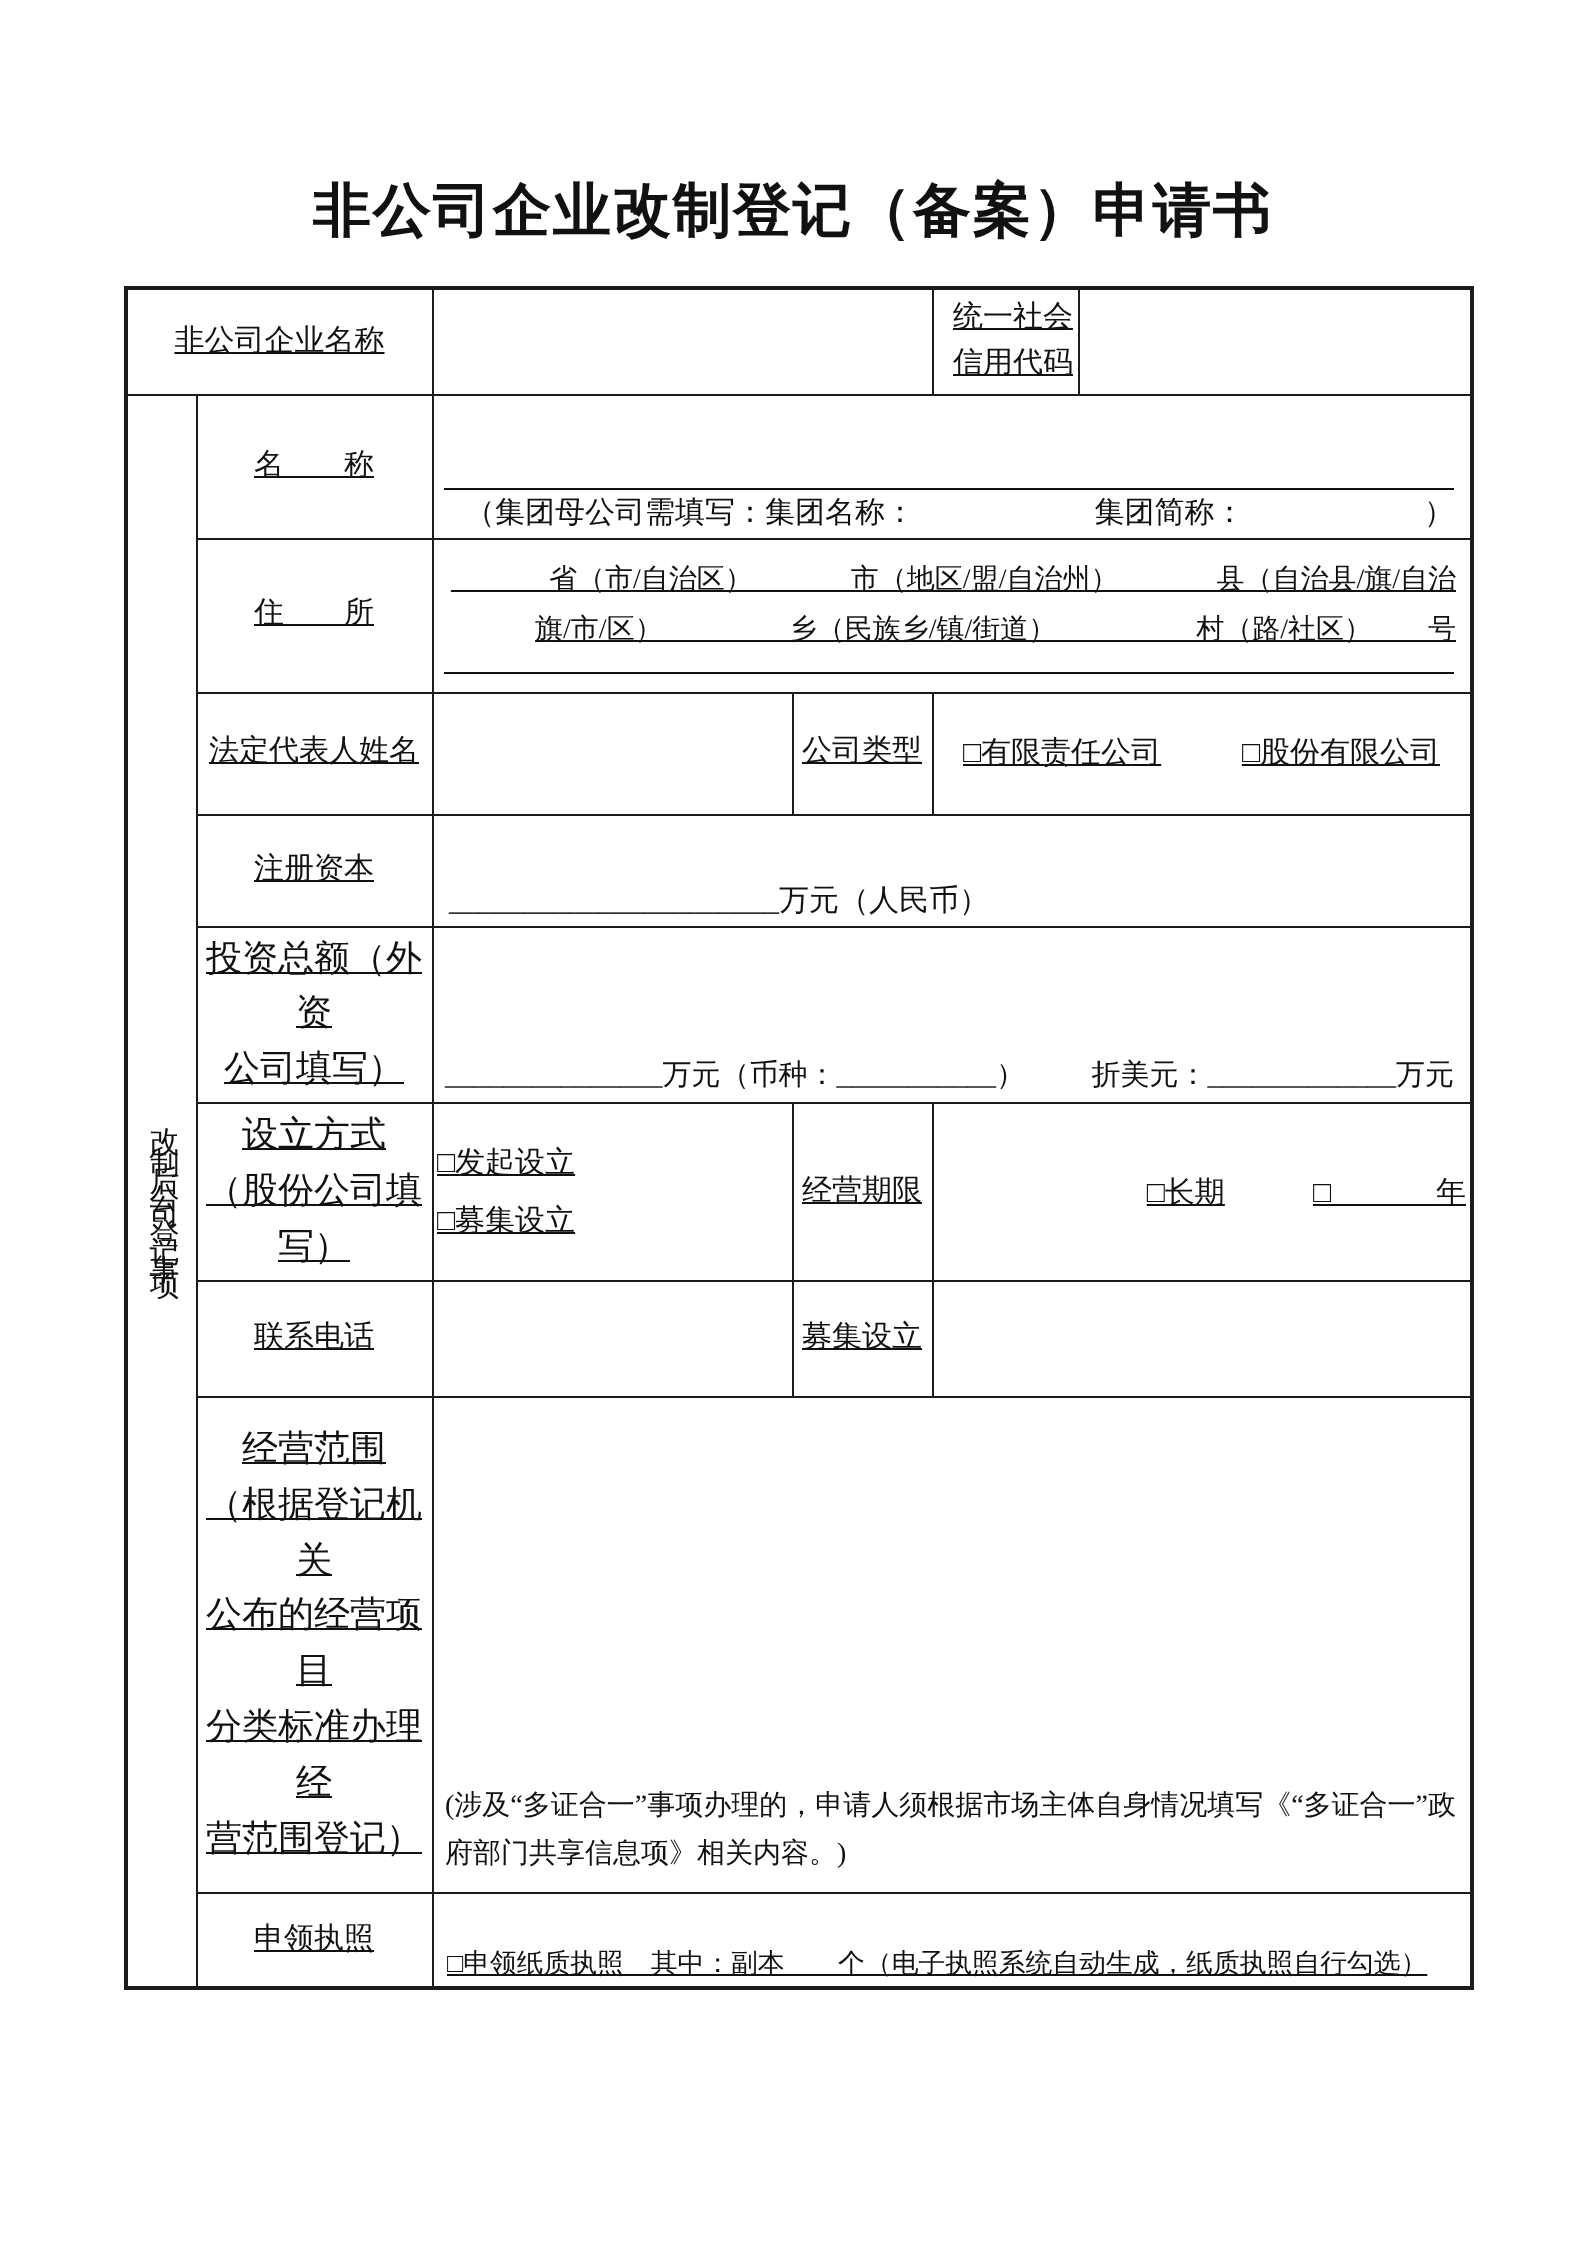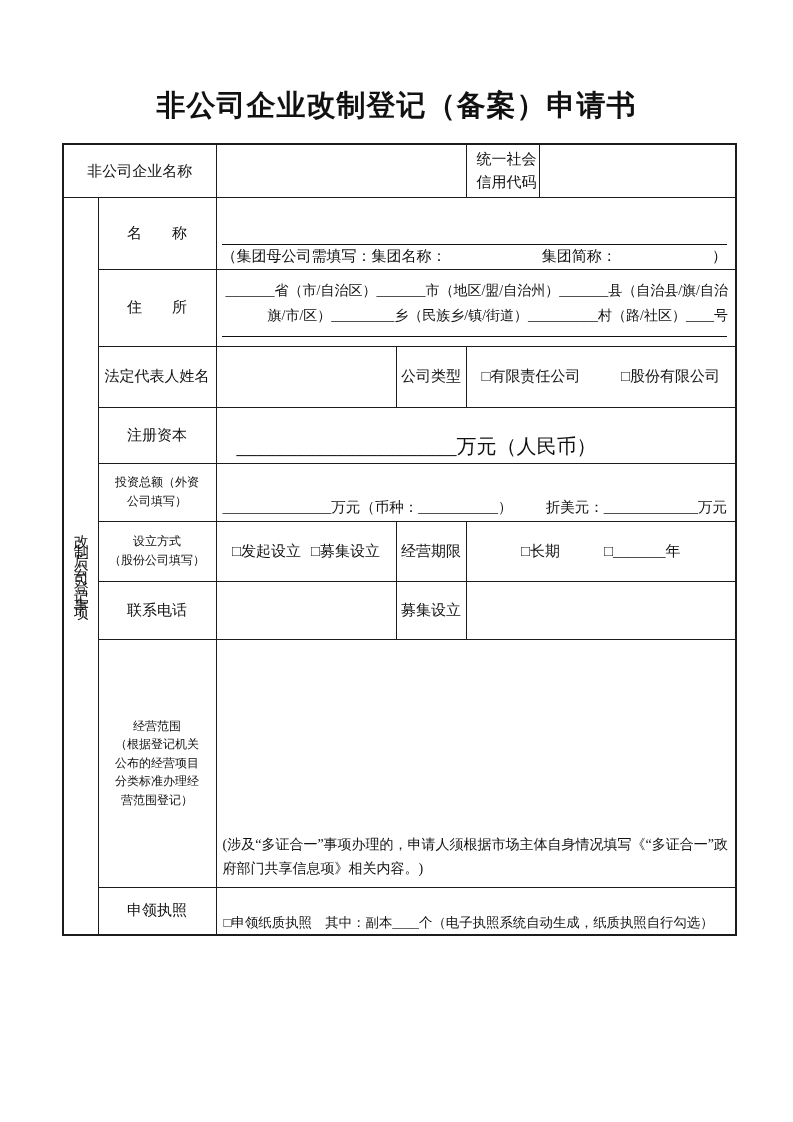--- a/index.html
+++ b/index.html
@@ -9,56 +9,57 @@
     font-family:"Liberation Serif","DejaVu Serif",serif; color:#111111; overflow:hidden;
   }
   .title {
     position:absolute; top:86px; left:0; width:100%;
     text-align:center; font-size:29px; font-weight:bold; letter-spacing:1px;
   }
   table.form {
     position:absolute; left:62px; top:143px; width:673px;
     border-collapse:collapse; table-layout:fixed;
     border:2px solid #1c1c1c;
+    text-decoration:underline;
   }
   table.form td {
     border:1px solid #1c1c1c; font-size:15px; vertical-align:middle;
     position:relative; padding:2px; overflow:hidden;
   }
   td.lbl { text-align:center; line-height:1.5; }
   td.lbl.small { font-size:14px; }
-  .lbl-line { line-height:1.55; font-size:12px; }
+  .lbl-line { line-height:1.55; font-size:18px; }
   
   td.side { text-align:center; vertical-align:middle; }
   .vert {
     display:inline-block; writing-mode:vertical-lr; text-orientation:upright;
     letter-spacing:9px; font-size:15px; line-height:1;
   }
   
   td.code-lbl { font-size:14px; text-align:right; line-height:1.55; word-break:break-all; padding:0 5px; }
   
   .name-fill { position:absolute; left:5px; right:8px; bottom:24px; border-bottom:1.4px solid #111; }
   .group-line {
-    position:absolute; left:5px; right:8px; bottom:3px;
+    position:absolute; left:16px; right:8px; bottom:3px;
     display:flex; justify-content:space-between; font-size:15px; white-space:nowrap;
   }
   
   .addr-text { padding:6px 5px 0 5px; line-height:1.8; font-size:14px; word-break:break-all; text-align:right; }
   .addr-fill { position:absolute; left:5px; right:8px; bottom:9px; border-bottom:1.4px solid #111; }
   
-  .cap-text { position:absolute; left:20px; bottom:3px; font-size:20px; white-space:nowrap; }
+  .cap-text { position:absolute; left:8px; bottom:3px; font-size:15px; white-space:nowrap; }
   
   .inv-line {
     position:absolute; left:6px; right:8px; bottom:4px;
     display:flex; justify-content:space-between; font-size:14.5px; white-space:nowrap;margin-top:14px;
   }
   
   .opts-between { display:flex; justify-content:space-between; padding:0 13px; }
-  .opts-center { display:flex; justify-content:center; gap:10px; white-space:nowrap; }
-  .opts-term { display:flex; justify-content:center; gap:44px; white-space:nowrap; }
+  .opts-center { display:flex; justify-content:center; gap:10px; white-space:nowrap;flex-direction:column; }
+  .opts-term { display:flex; justify-content:flex-end; gap:44px; white-space:nowrap; }
   
   .scope-note {
     position:absolute; left:6px; right:6px; bottom:5px;
     font-size:14px; line-height:1.75; word-break:break-all; text-align:left;
   }
   
   .license-text { font-size:13.4px; white-space:nowrap; padding-left:5px; text-align:left;margin-top:24px; }
   .footnote { position:absolute; left:62px; top:945px; font-size:14.5px; }
 </style>
 </head>

